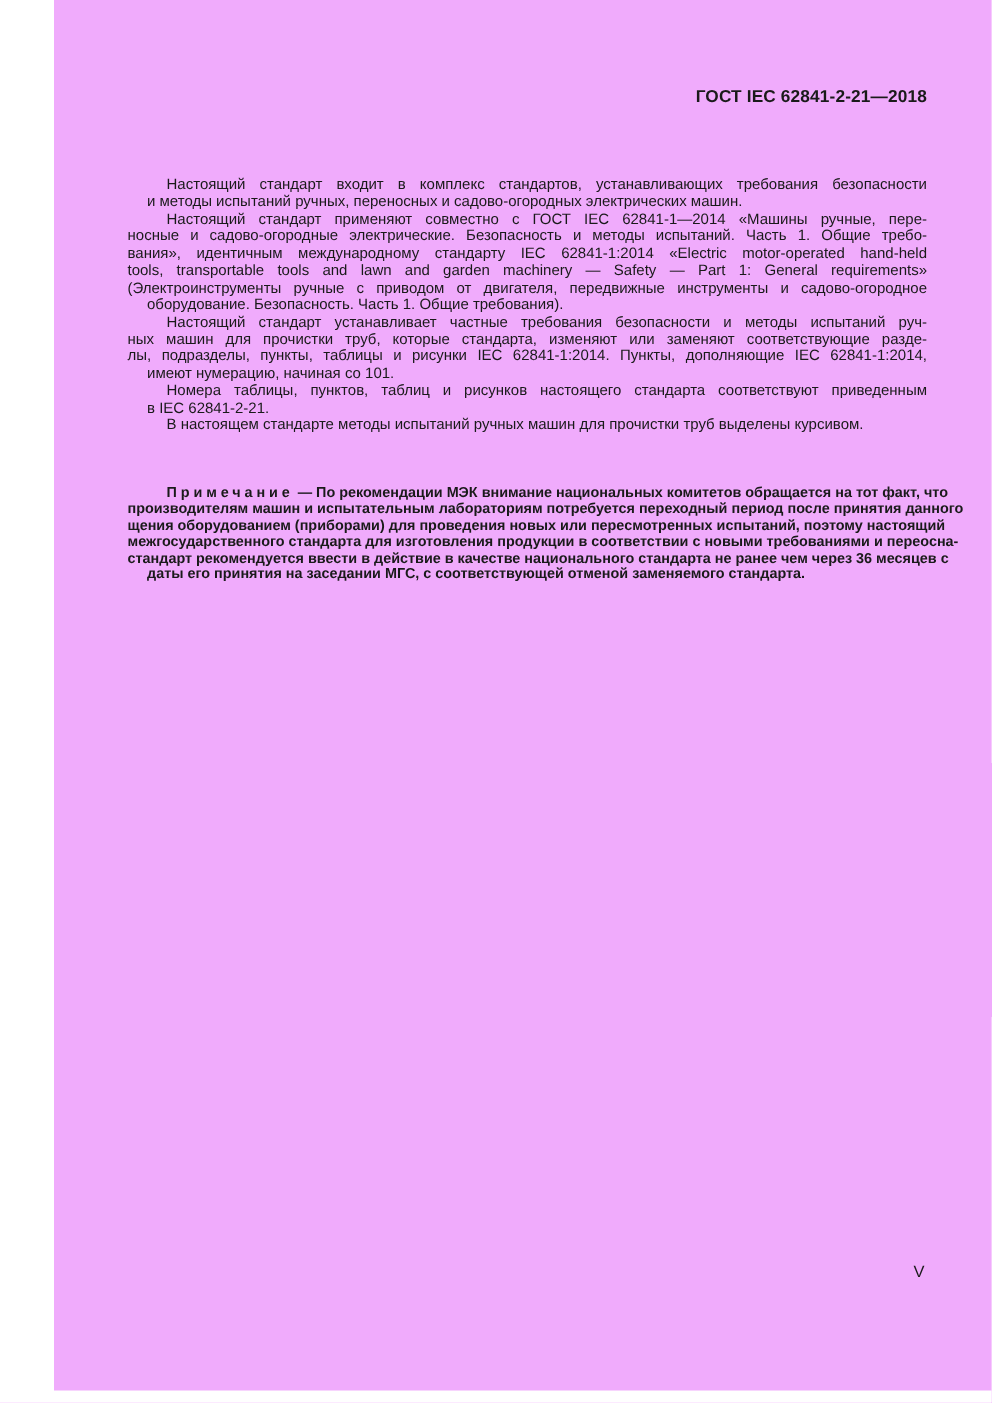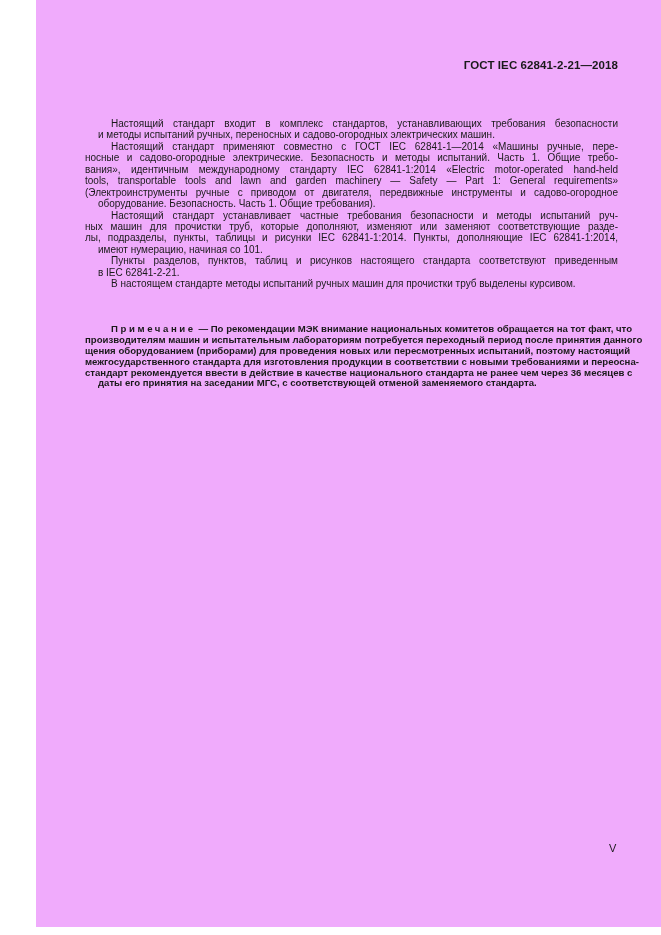--- a/index.html
+++ b/index.html
@@ -27,24 +27,24 @@
   <div class="body">
     <span class="line indent">Настоящий стандарт входит в комплекс стандартов, устанавливающих требования безопасности</span>
     <span class="line last">и методы испытаний ручных, переносных и садово-огородных электрических машин.</span>
     <span class="line indent">Настоящий стандарт применяют совместно с ГОСТ IEC 62841-1—2014 «Машины ручные, пере-</span>
     <span class="line">носные и садово-огородные электрические. Безопасность и методы испытаний. Часть 1. Общие требо-</span>
     <span class="line">вания», идентичным международному стандарту IEC 62841-1:2014 «Electric motor-operated hand-held</span>
     <span class="line">tools, transportable tools and lawn and garden machinery — Safety — Part 1: General requirements»</span>
     <span class="line">(Электроинструменты ручные с приводом от двигателя, передвижные инструменты и садово-огородное</span>
     <span class="line last">оборудование. Безопасность. Часть 1. Общие требования).</span>
     <span class="line indent">Настоящий стандарт устанавливает частные требования безопасности и методы испытаний руч-</span>
-    <span class="line">ных машин для прочистки труб, которые дополняют, изменяют или заменяют соответствующие разде-</span>
+    <span class="line">ных машин для прочистки труб, которые стандарта, изменяют или заменяют соответствующие разде-</span>
     <span class="line">лы, подразделы, пункты, таблицы и рисунки IEC 62841-1:2014. Пункты, дополняющие IEC 62841-1:2014,</span>
     <span class="line last">имеют нумерацию, начиная со 101.</span>
-    <span class="line indent">Пункты разделов, пунктов, таблиц и рисунков настоящего стандарта соответствуют приведенным</span>
+    <span class="line indent">Номера таблицы, пунктов, таблиц и рисунков настоящего стандарта соответствуют приведенным</span>
     <span class="line last">в IEC 62841-2-21.</span>
     <span class="line indent last">В настоящем стандарте методы испытаний ручных машин для прочистки труб выделены курсивом.</span>
   </div>
 
   <div class="note">
     <span class="line indent"><span class="note-label">Примечание</span><span> — </span><span>По рекомендации МЭК внимание национальных комитетов обращается на тот факт, что</span></span>
     <span class="line">производителям машин и испытательным лабораториям потребуется переходный период после принятия данного</span>
     <span class="line">щения оборудованием (приборами) для проведения новых или пересмотренных испытаний, поэтому настоящий</span>
     <span class="line">межгосударственного стандарта для изготовления продукции в соответствии с новыми требованиями и переосна-</span>
     <span class="line">стандарт рекомендуется ввести в действие в качестве национального стандарта не ранее чем через 36 месяцев с</span>

